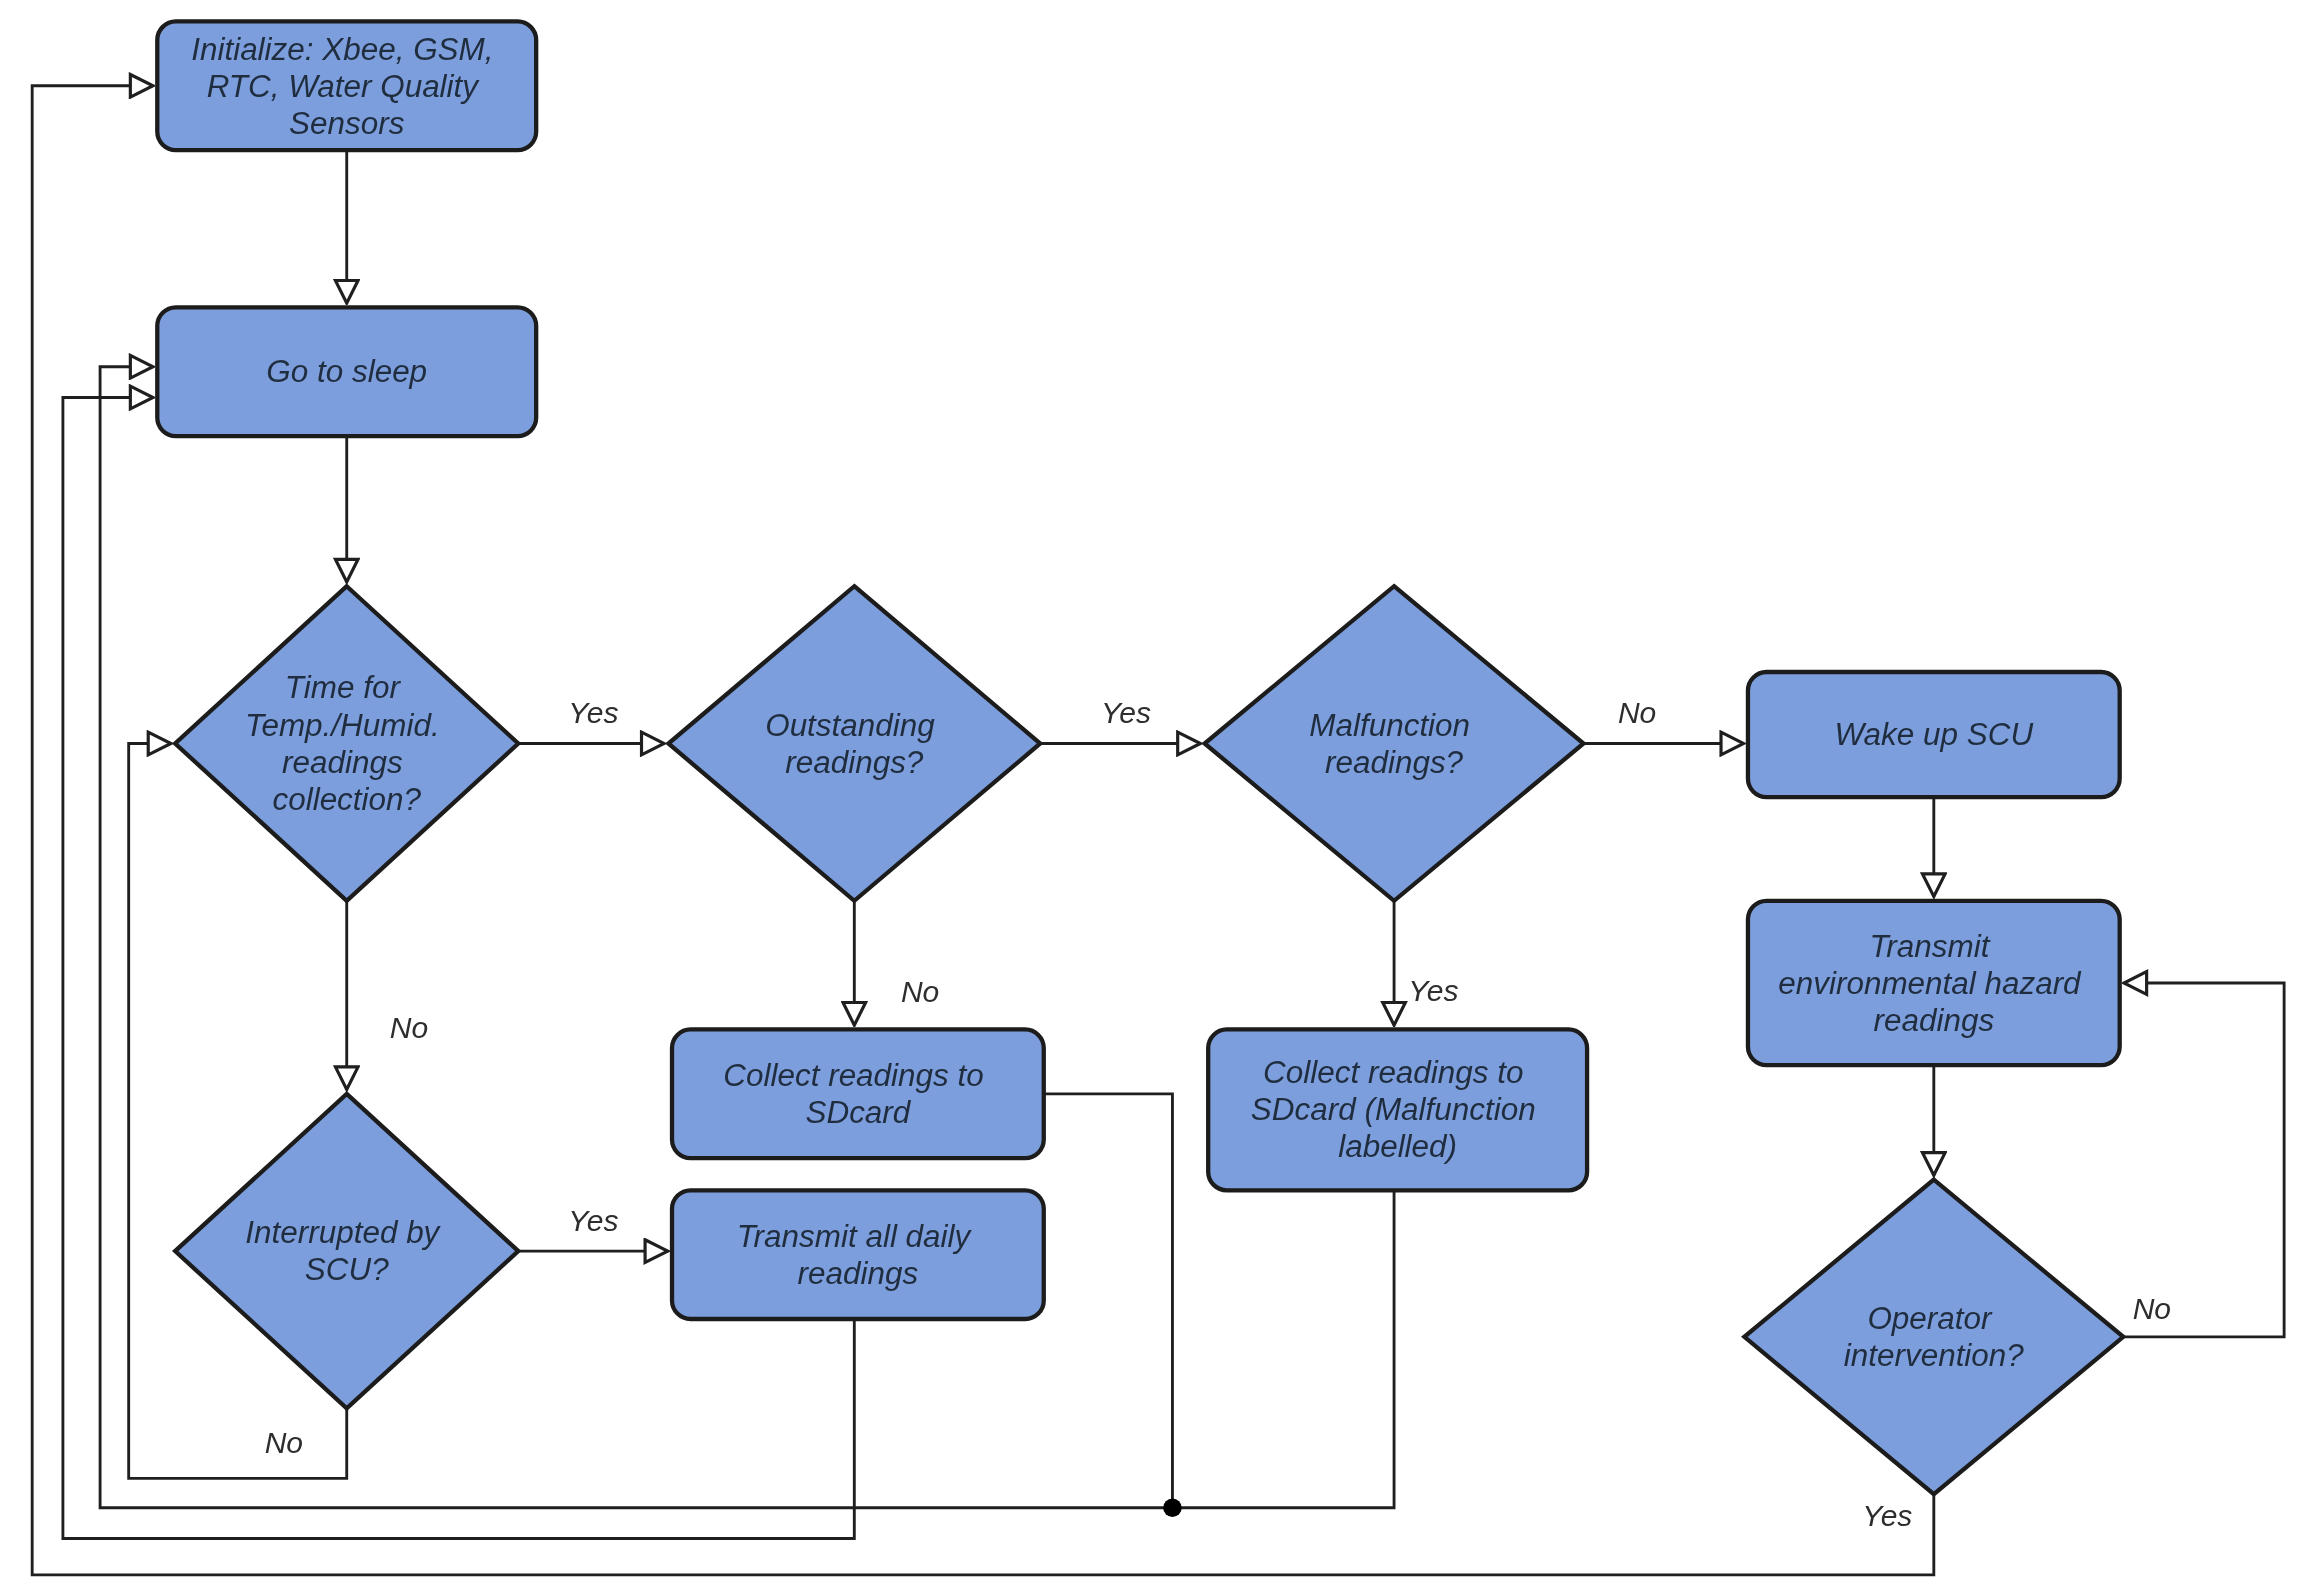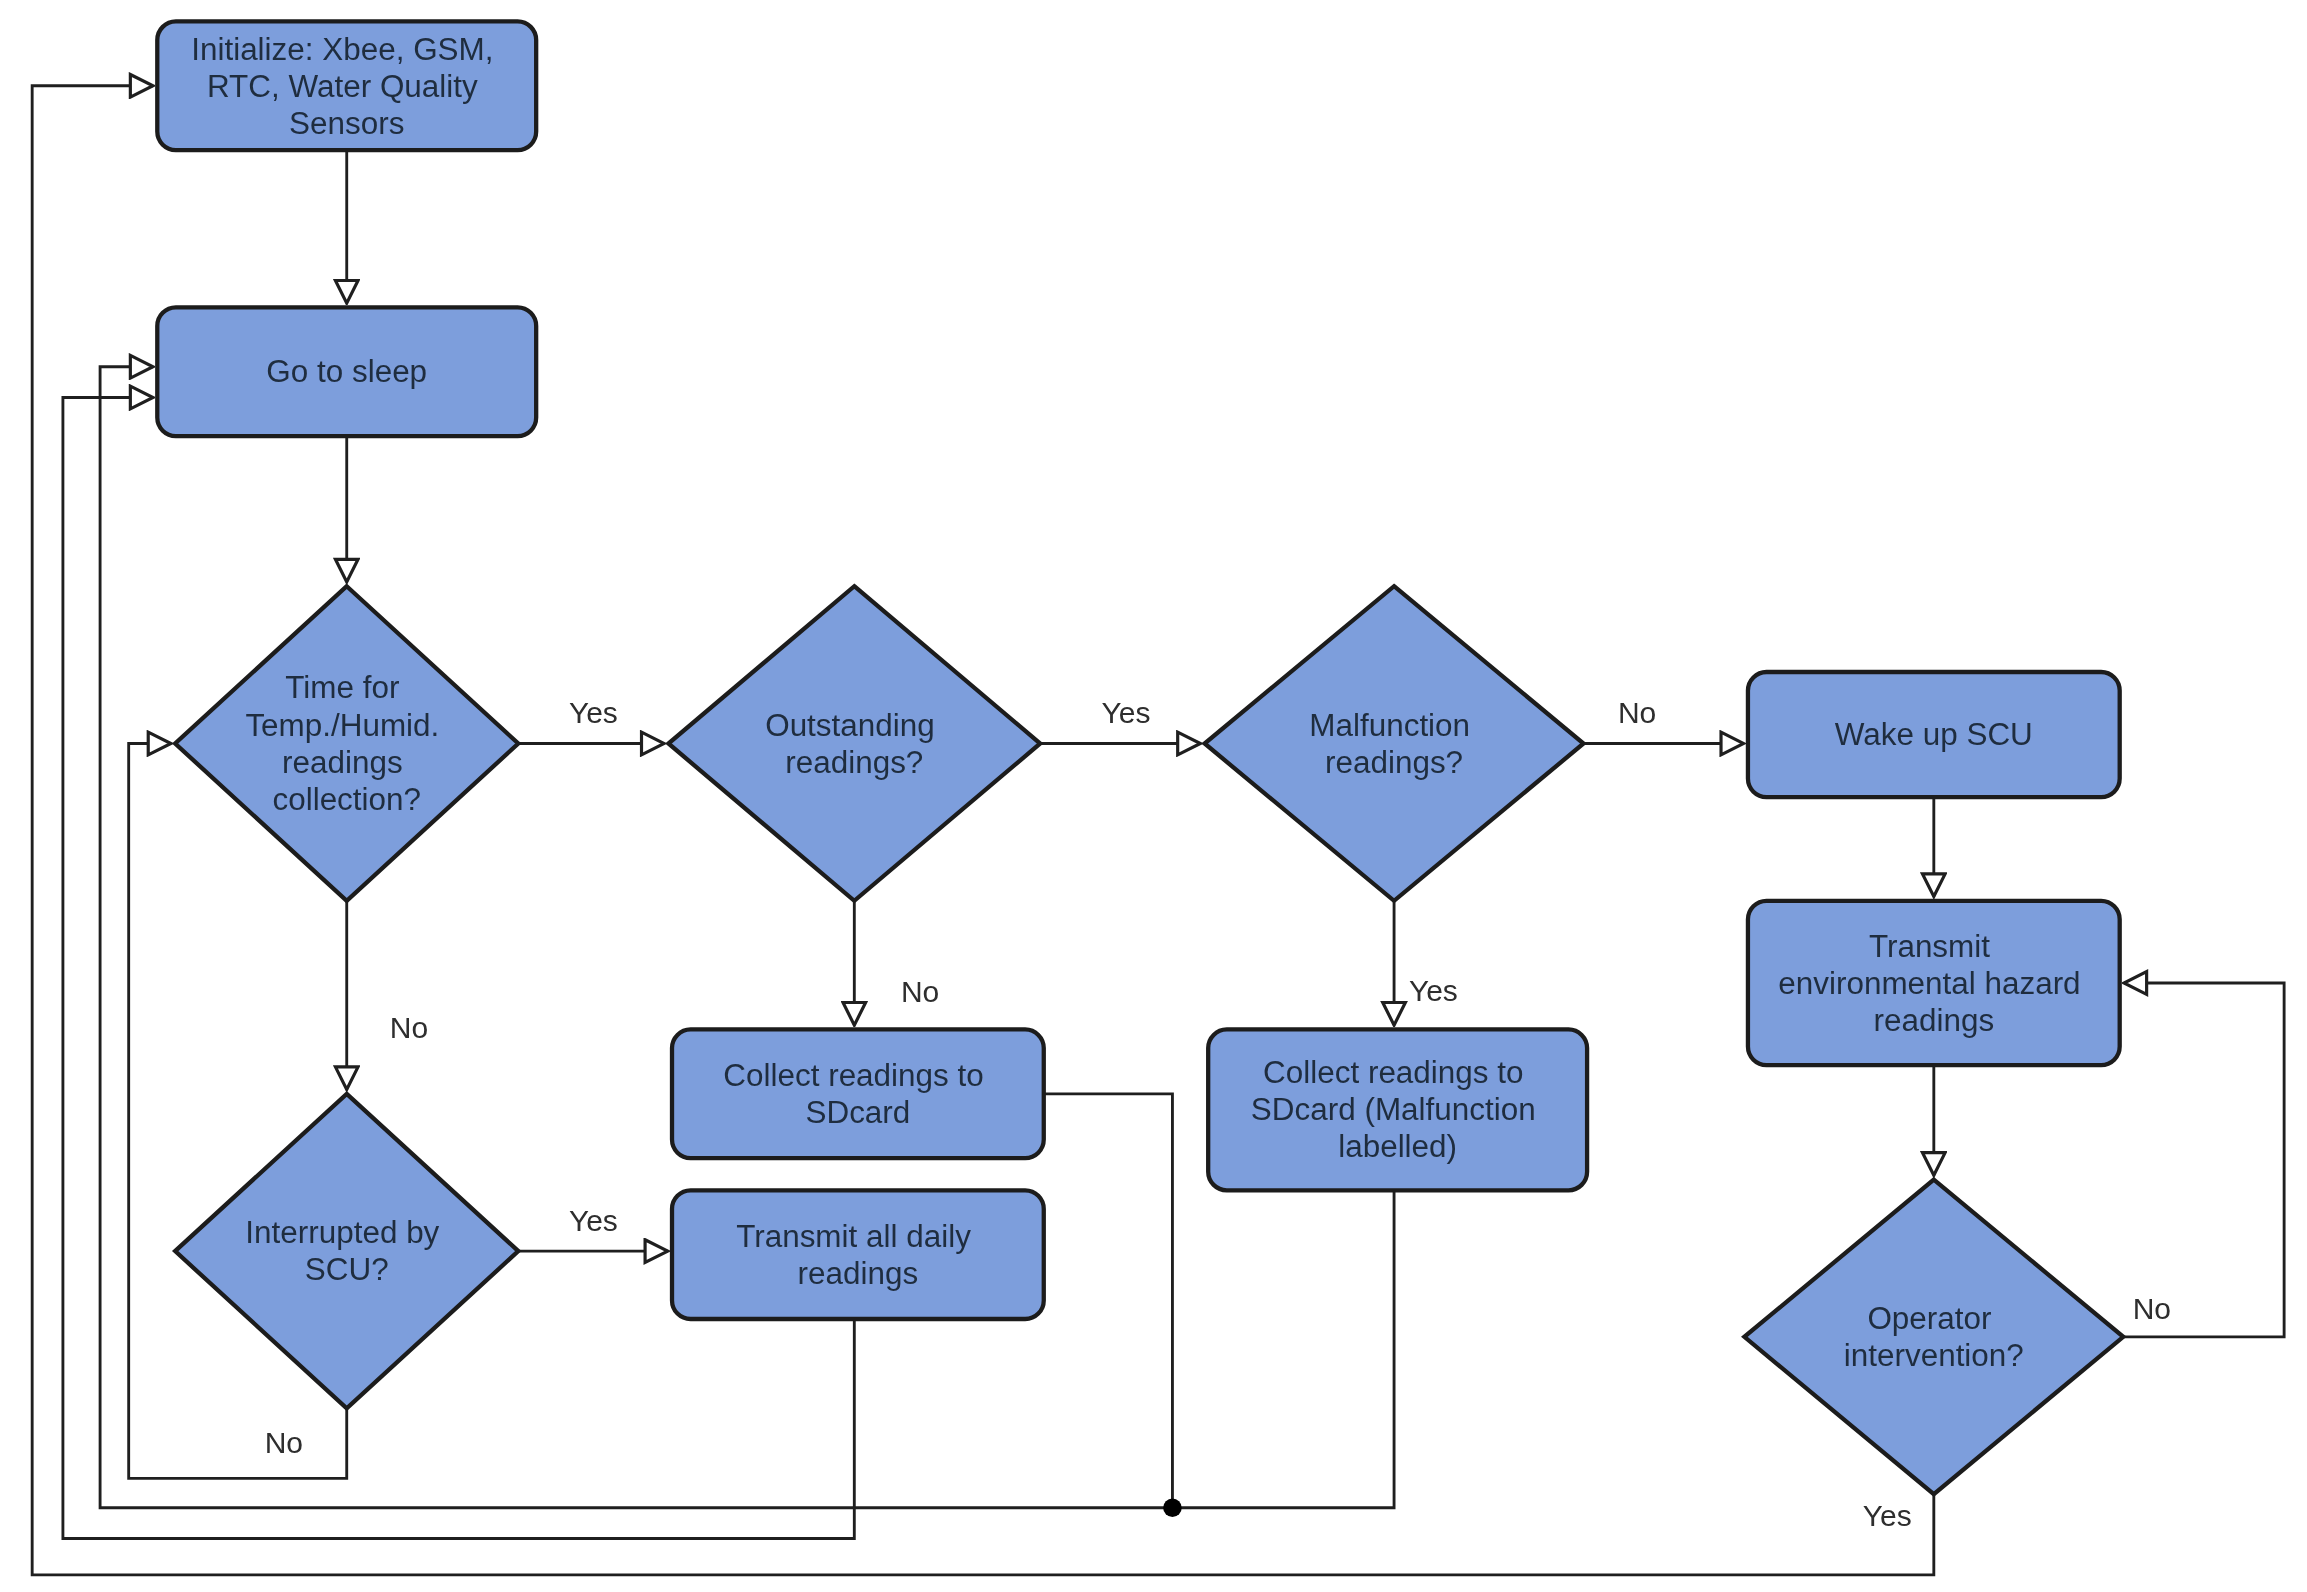--- a/index.html
+++ b/index.html
@@ -4,21 +4,21 @@
 <style>
   :root{
     --node-fill:#7d9edc;
     --node-stroke:#1c1c1c;
     --line:#1f1f1f;
     --text:#1f2d3f;
     --label:#2e2e2e;
     --bg:#ffffff;
   }
   html,body{margin:0;padding:0;background:var(--bg);}
-  .canvas-wrap{width:100%;background:var(--bg);}
+  .canvas-wrap{width:100%;background:var(--bg);font-style:italic;}
   svg{display:block;width:100%;height:auto;font-family:"Liberation Sans",sans-serif;}
   .node{fill:var(--node-fill);stroke:var(--node-stroke);stroke-width:6;}
   .edge{fill:none;stroke:var(--line);stroke-width:4;}
   .node-text{fill:var(--text);font-size:44px;text-anchor:middle;}
   .edge-label{fill:var(--label);font-size:42px;text-anchor:middle;}
   .junction{fill:#000;}
 </style>
 </head>
 <body>
 

